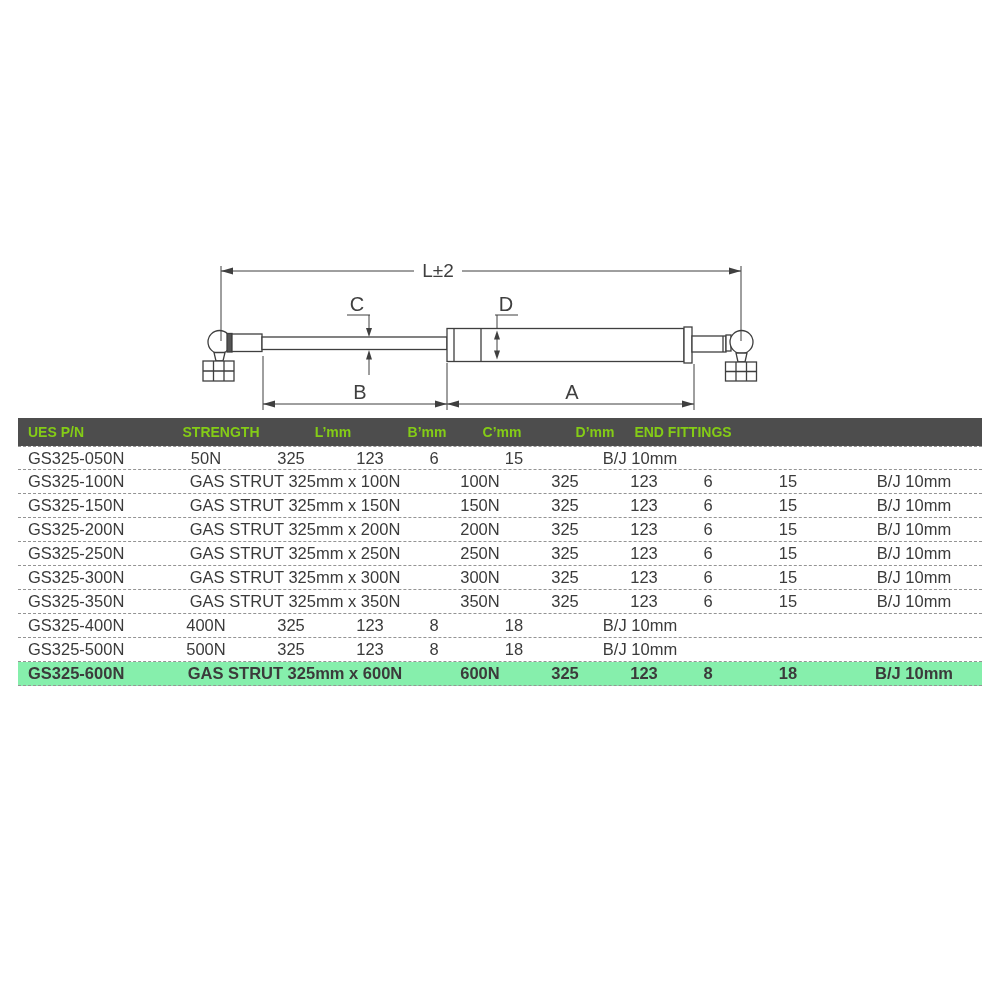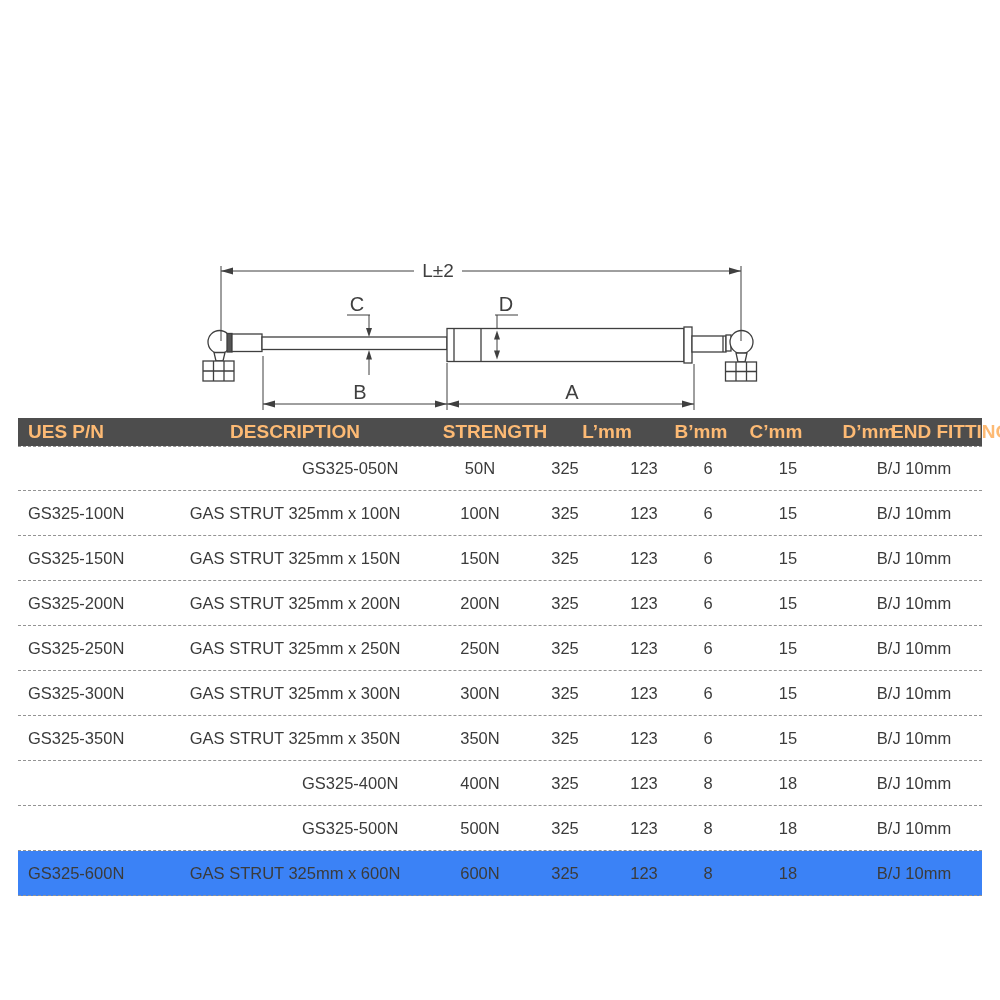--- a/index.html
+++ b/index.html
@@ -2,25 +2,25 @@
 <html><head>
 <meta charset="utf-8">
 <style>
   html,body{margin:0;padding:0;background:#fff;}
   body{width:1000px;height:1000px;font-family:"Liberation Sans",sans-serif;position:relative;}
   .diagram-wrap{width:1000px;height:416px;}
   svg text{font-family:"Liberation Sans",sans-serif;fill:#3f3f3f;}
 
   .spec-table{margin-left:18px;width:964px;margin-top:2px;}
   .thead{display:flex;height:28px;align-items:center;}
-  .rows .trow{display:flex;height:45px;box-sizing:border-box;border-bottom:1px dashed #949494;justify-content:flex-end;}
+  .rows .trow{display:flex;height:24px;box-sizing:border-box;border-bottom:1px dashed #949494;}
   .rows .trow:first-child{border-top:1px dashed #949494;}
   .cell{display:flex;align-items:center;justify-content:center;white-space:nowrap;
         font-size:16.5px;color:#3b3b3b;overflow:visible;}
-  .thead .cell{color:#fdba74;font-weight:bold;font-size:19px;}
+  .thead .cell{color:#84cc16;font-weight:bold;font-size:14px;}
   .left{justify-content:flex-start;padding-left:10px;box-sizing:border-box;}
   
   .h0{width:140px}.h1{width:274px}.h2{width:126px}.h3{width:98px}
   .h4{width:90px}.h5{width:60px}.h6{width:126px}.h7{width:50px}
   
   .b0{width:140px}.b1{width:274px}.b2{width:96px}.b3{width:74px}
   .b4{width:84px}.b5{width:44px}.b6{width:116px}.b7{width:136px}
 </style>
 </head>
 <body>
@@ -82,21 +82,20 @@
   <polygon fill="#3f3f3f" points="447,404 459,400.5 459,407.5"></polygon>
   <polygon fill="#3f3f3f" points="694,404 682,400.5 682,407.5"></polygon>
   <text x="360" y="399" font-size="20" text-anchor="middle">B</text>
   <text x="572" y="399" font-size="20" text-anchor="middle">A</text>
 </svg>
 </div>
 
 <div class="spec-table">
   <div class="thead" style="background: rgb(77, 77, 77);">
       <div class="cell h0 left">UES P/N</div>
-      <div class="cell h1">DESCRIPTION</div>
       <div class="cell h2">STRENGTH</div>
       <div class="cell h3">L’mm</div>
       <div class="cell h4">B’mm</div>
       <div class="cell h5">C’mm</div>
       <div class="cell h6">D’mm</div>
       <div class="cell h7">END FITTINGS</div>
     </div>
   <div class="rows">
       <div class="trow">
         <div class="cell b0 left">GS325-050N</div>
@@ -178,21 +177,21 @@
       </div>
       <div class="trow">
         <div class="cell b0 left">GS325-500N</div>
         <div class="cell b2">500N</div>
         <div class="cell b3">325</div>
         <div class="cell b4">123</div>
         <div class="cell b5">8</div>
         <div class="cell b6">18</div>
         <div class="cell b7">B/J 10mm</div>
       </div>
-      <div class="trow" style="background: #3b82f6;">
+      <div class="trow" style="background: #86efac; font-weight: bold;">
         <div class="cell b0 left">GS325-600N</div>
         <div class="cell b1">GAS STRUT 325mm x 600N</div>
         <div class="cell b2">600N</div>
         <div class="cell b3">325</div>
         <div class="cell b4">123</div>
         <div class="cell b5">8</div>
         <div class="cell b6">18</div>
         <div class="cell b7">B/J 10mm</div>
       </div>
     </div>

